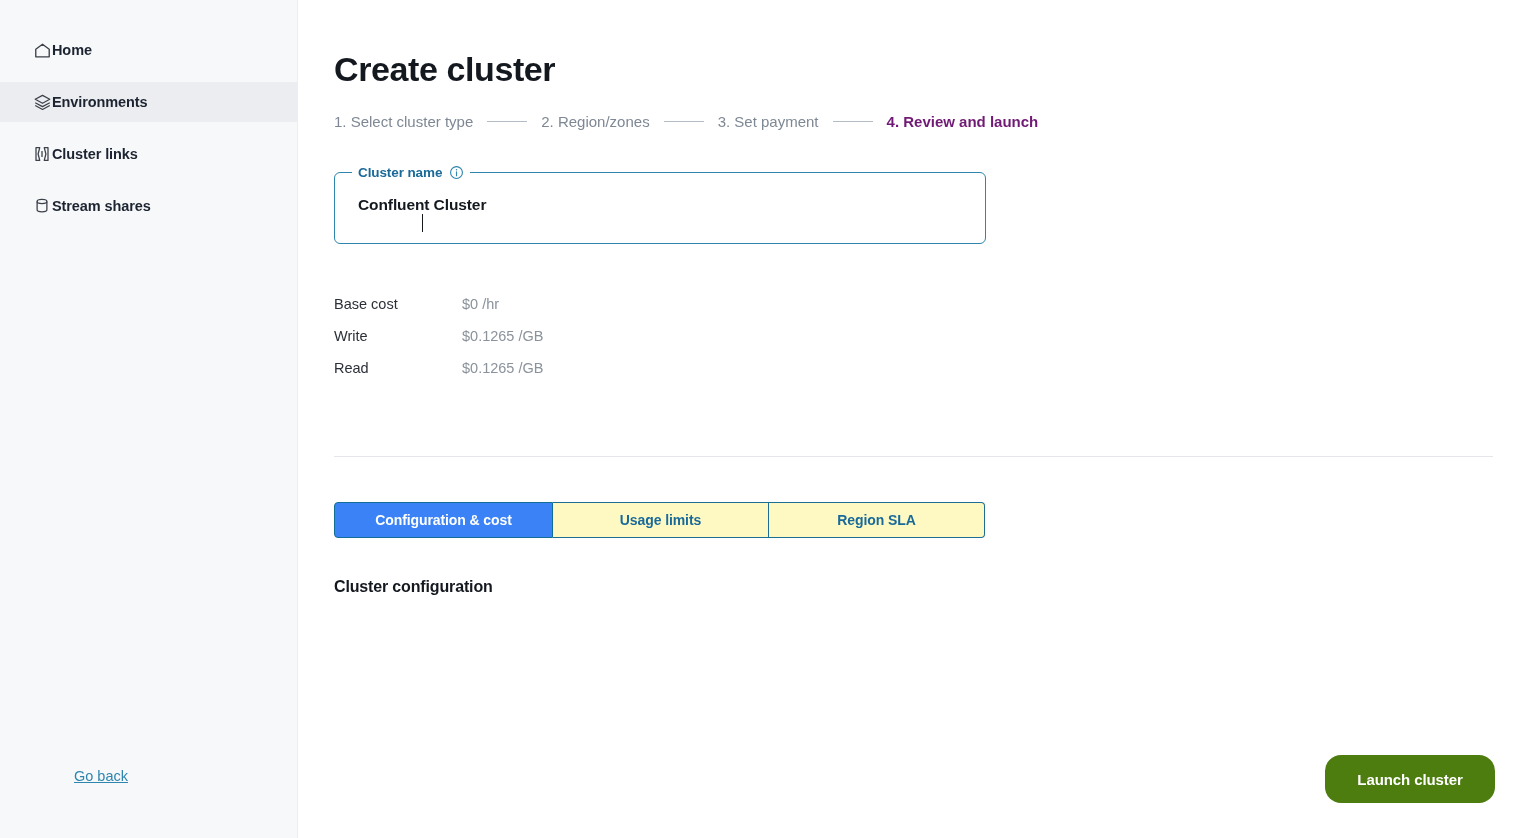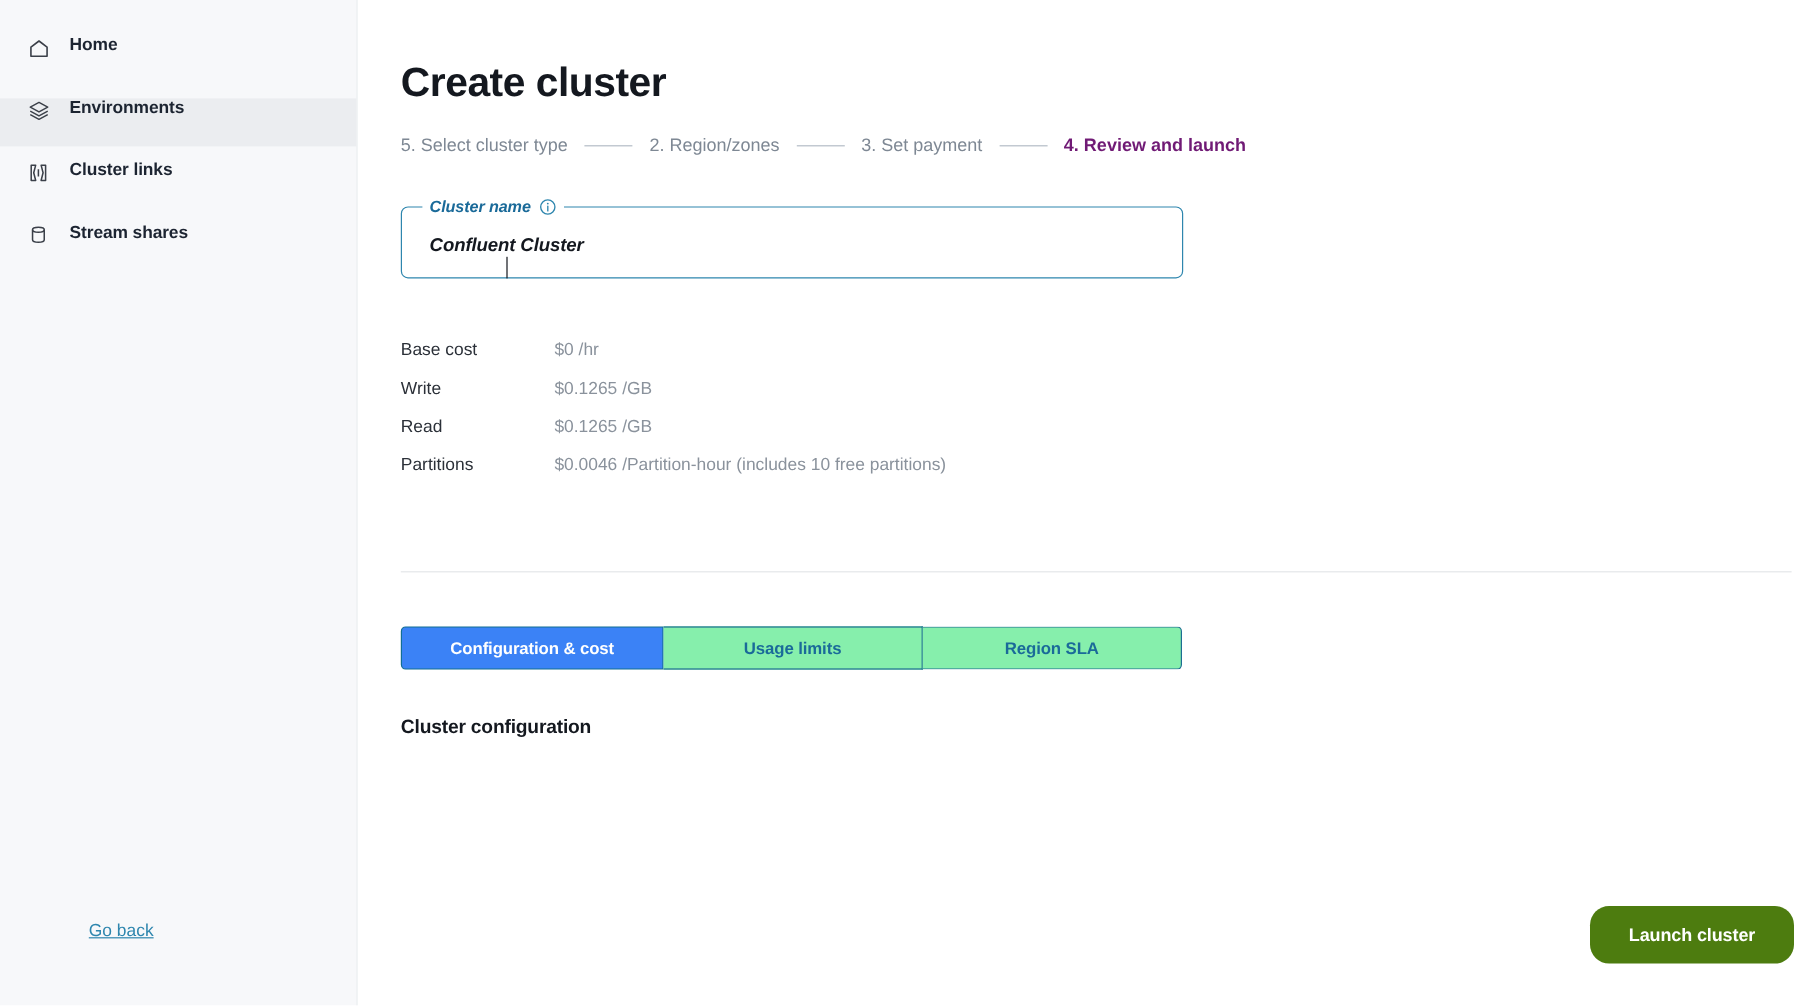--- a/index.html
+++ b/index.html
@@ -16,24 +16,23 @@
   .sidebar {
     width: 298px;
     height: 838px;
     background: #f7f8fa;
     border-right: 1px solid #eceef1;
     padding-top: 30px;
     flex: 0 0 298px;
   }
   .nav-item {
     display: flex;
-    align-items: flex-start;
+    align-items: center;
     height: 40px;
-    padding-left: 22px;
-    gap: 16px;
+    padding-left: 32px;
     cursor: pointer;
     margin-bottom: 12px;
   }
   .nav-item.active { background: #ebedf0; }
   .nav-icon {
     width: 20px; height: 20px;
     display: flex; align-items: center; justify-content: center;
     color: #3b4049;
     flex: 0 0 20px;
   }
@@ -83,23 +82,22 @@
     height: 1px;
     background: #b4bcc6;
     margin: 0 14px;
     flex: 0 0 40px;
   }
 
   
   .field {
     position: relative;
     width: 652px;
-    height: 60px;
+    height: 72px;
     margin-bottom: 44px;
-    font-style: italic;
   }
   .field-box {
     position: absolute;
     inset: 0;
     border: 1.6px solid #2e86ae;
     border-radius: 6px;
     background: transparent;
   }
   .field-legend {
     position: absolute;
@@ -179,21 +177,21 @@
     height: 36px;
     display: flex;
     align-items: center;
     justify-content: center;
     font-size: 14px;
     font-weight: 700;
     letter-spacing: -0.1px;
     border: 1px solid #1d6e92;
     cursor: pointer;
     color: #1a6a99;
-    background: #86efac;
+    background: #fef9c3;
     padding: 0 18px;
   }
   .tab:first-child { border-radius: 4px 0 0 4px; }
   .tab:last-child { border-radius: 0 4px 4px 0; }
   .tab + .tab { border-left: none; }
   .tab.active {
     background: #3b82f6;
     color: #ffffff;
     border-color: #126e94;
   }
@@ -292,21 +290,21 @@
       <span class="nav-label">Stream shares</span>
     </div>
 
   </nav>
 
   <main class="main">
 
     <h1 class="page-title">Create cluster</h1>
 
     <div class="stepper">
-      <span class="step">5. Select cluster type</span>
+      <span class="step">1. Select cluster type</span>
       <span class="step-sep"></span>
       <span class="step">2. Region/zones</span>
       <span class="step-sep"></span>
       <span class="step">3. Set payment</span>
       <span class="step-sep"></span>
       <span class="step active">4. Review and launch</span>
     </div>
 
     <div class="field">
       <div class="field-box"></div>
@@ -332,24 +330,20 @@
         <span class="price-value">$0 /hr</span>
       </div>
       <div class="price-row">
         <span class="price-label">Write</span>
         <span class="price-value">$0.1265 /GB</span>
       </div>
       <div class="price-row">
         <span class="price-label">Read</span>
         <span class="price-value">$0.1265 /GB</span>
       </div>
-      <div class="price-row">
-        <span class="price-label">Partitions</span>
-        <span class="price-value">$0.0046 /Partition-hour (includes 10 free partitions)</span>
-      </div>
     </div>
 
     <div class="divider"></div>
 
     <div class="tabs">
       <div class="tab active tab-w0">Configuration &amp; cost</div>
       <div class="tab tab-w1">Usage limits</div>
       <div class="tab tab-w2">Region SLA</div>
     </div>
 

